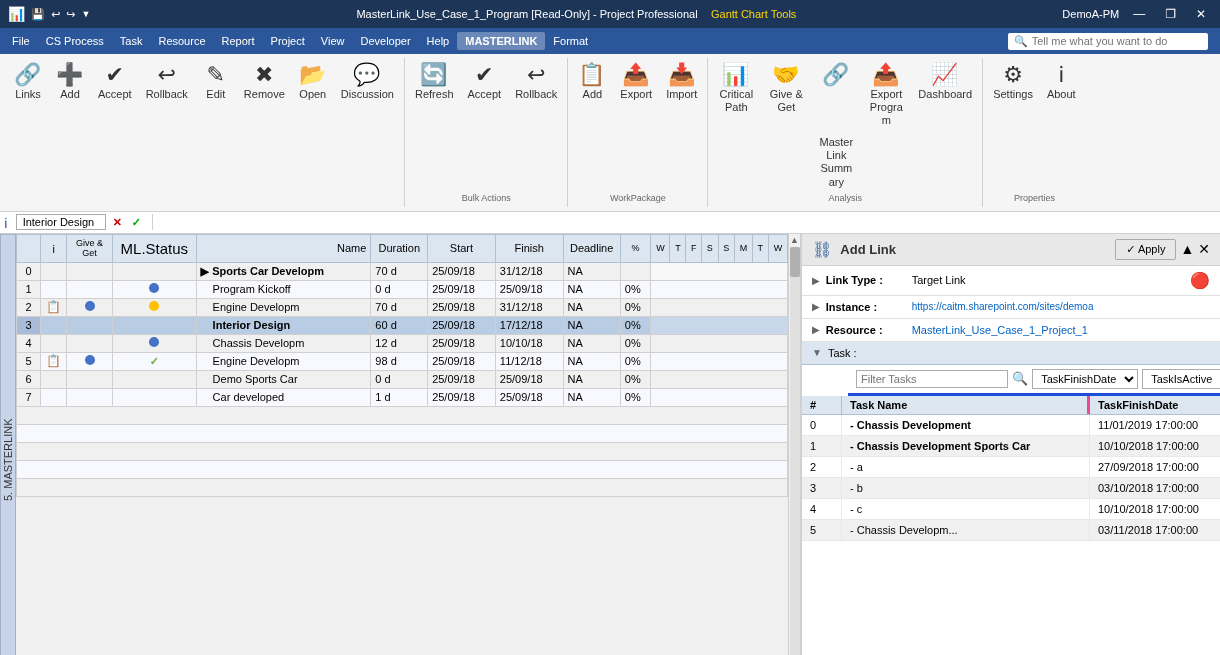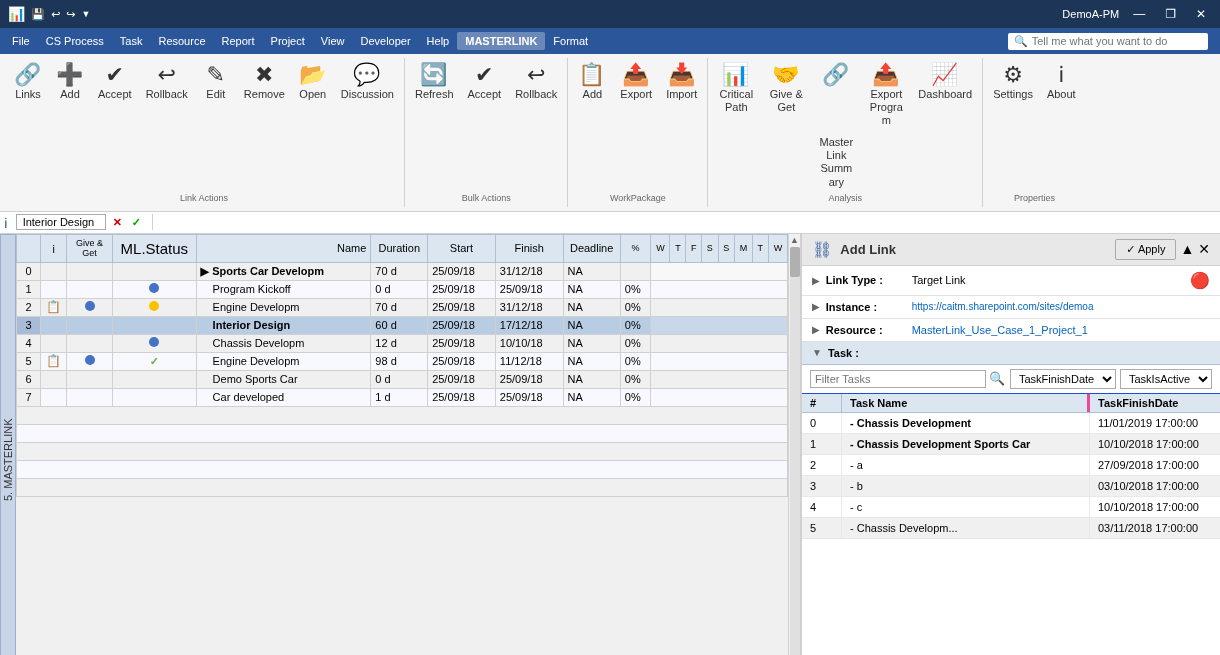--- a/index.html
+++ b/index.html
@@ -168,20 +168,25 @@
 </head>
 <body>
 
 <div class="title-bar">
   <div class="title-bar-left">
     <span style="font-size:14px;">📊</span>
     <span title="Save" style="cursor:pointer;">💾</span>
     <span title="Undo" style="cursor:pointer;">↩</span>
     <span title="Redo" style="cursor:pointer;">↪</span>
     <span style="cursor:pointer; font-size:9px;">▼</span>
+  </div>
+  <div class="title-bar-center">
+    <span>MasterLink_Use_Case_1_Program [Read-Only]  -  Project Professional</span>
+    &nbsp;&nbsp;
+    <span style="color:#ffd700;">Gantt Chart Tools</span>
   </div>
   <div class="title-bar-right">
     <span>DemoA-PM</span>
     <button class="title-btn">—</button>
     <button class="title-btn">❐</button>
     <button class="title-btn close">✕</button>
   </div>
 </div>
 
 <div class="menu-bar">
@@ -235,21 +240,20 @@
         </div>
         <div class="ribbon-btn">
           <span class="icon">📂</span>
           <span>Open</span>
         </div>
         <div class="ribbon-btn">
           <span class="icon">💬</span>
           <span>Discussion</span>
         </div>
       </div>
-      <div class="ribbon-group-label">Link Actions</div>
     </div>
 
     <div style="display:flex; flex-direction:column; border-right:1px solid #d0d0d0; padding:2px 4px;">
       <div style="display:flex; gap:2px; flex:1; align-items:flex-start;">
         <div class="ribbon-btn">
           <span class="icon">🔄</span>
           <span>Refresh</span>
         </div>
         <div class="ribbon-btn">
           <span class="icon">✔</span>
@@ -545,24 +549,24 @@
     </div>
 
     <div style="border-bottom:1px solid #e0e0e0; padding:5px 10px; display:flex; align-items:center; gap:6px; cursor:pointer;">
       <span style="font-size:10px; color:#666;">▶</span>
       <span style="font-weight:bold; min-width:80px;">Resource :</span>
       <span style="color:#0563c1;">MasterLink_Use_Case_1_Project_1</span>
     </div>
 
     <div style="background:#dce6f1; border-bottom:1px solid #b0c0d0; padding:5px 10px; display:flex; align-items:center; gap:6px; cursor:pointer;">
       <span style="font-size:10px; color:#666;">▼</span>
-      <span style="font-weight:bold;">Task :</span>
-    </div>
-
-    <div style="display:flex; align-items:center; padding:4px 8px; gap:4px; border-bottom:1px solid #1d4ed8;">
+      <span style="font-weight:normal;">Task :</span>
+    </div>
+
+    <div style="display:flex; align-items:center; padding:4px 8px; gap:4px; border-bottom:3px solid #1d4ed8;margin-left:46px;">
       <input type="text" style="flex: 1 1 0%; border: 1px solid rgb(171, 171, 171); padding: 2px 4px; font-size: 11px;" placeholder="Filter Tasks">
       <span style="cursor:pointer; font-size:13px;">🔍</span>
       <select style="border:1px solid #ababab; padding:2px 4px; font-size:11px; background:white;">
         <option>TaskFinishDate</option>
       </select>
       <select style="border:1px solid #ababab; padding:2px 4px; font-size:11px; background:white;">
         <option>TaskIsActive</option>
       </select>
     </div>
 

